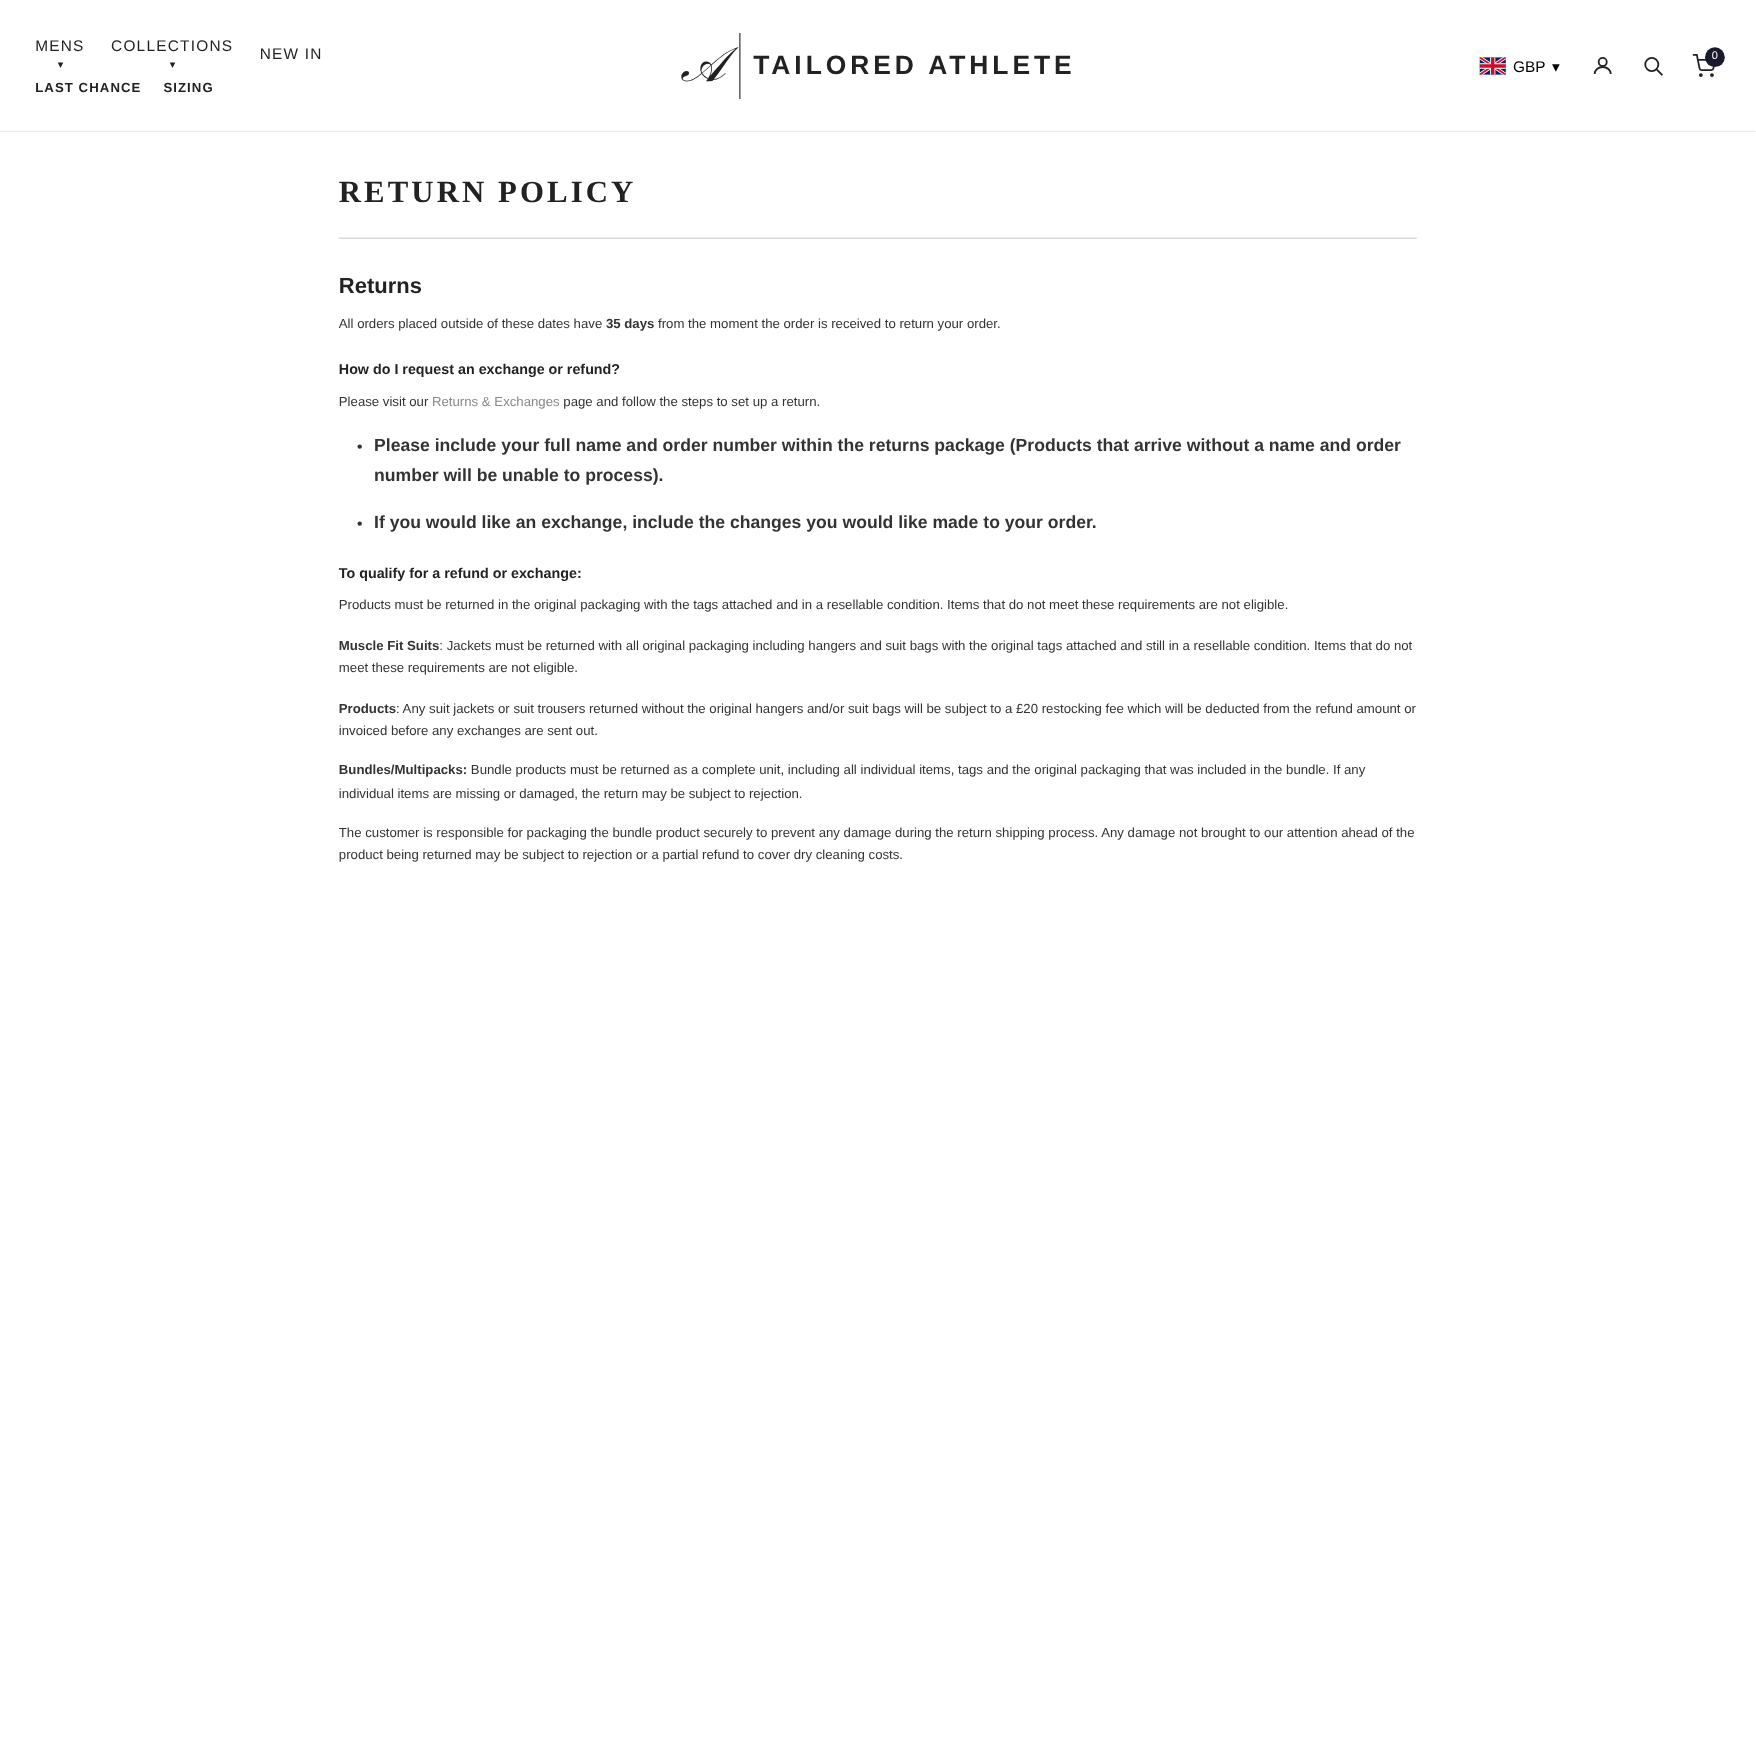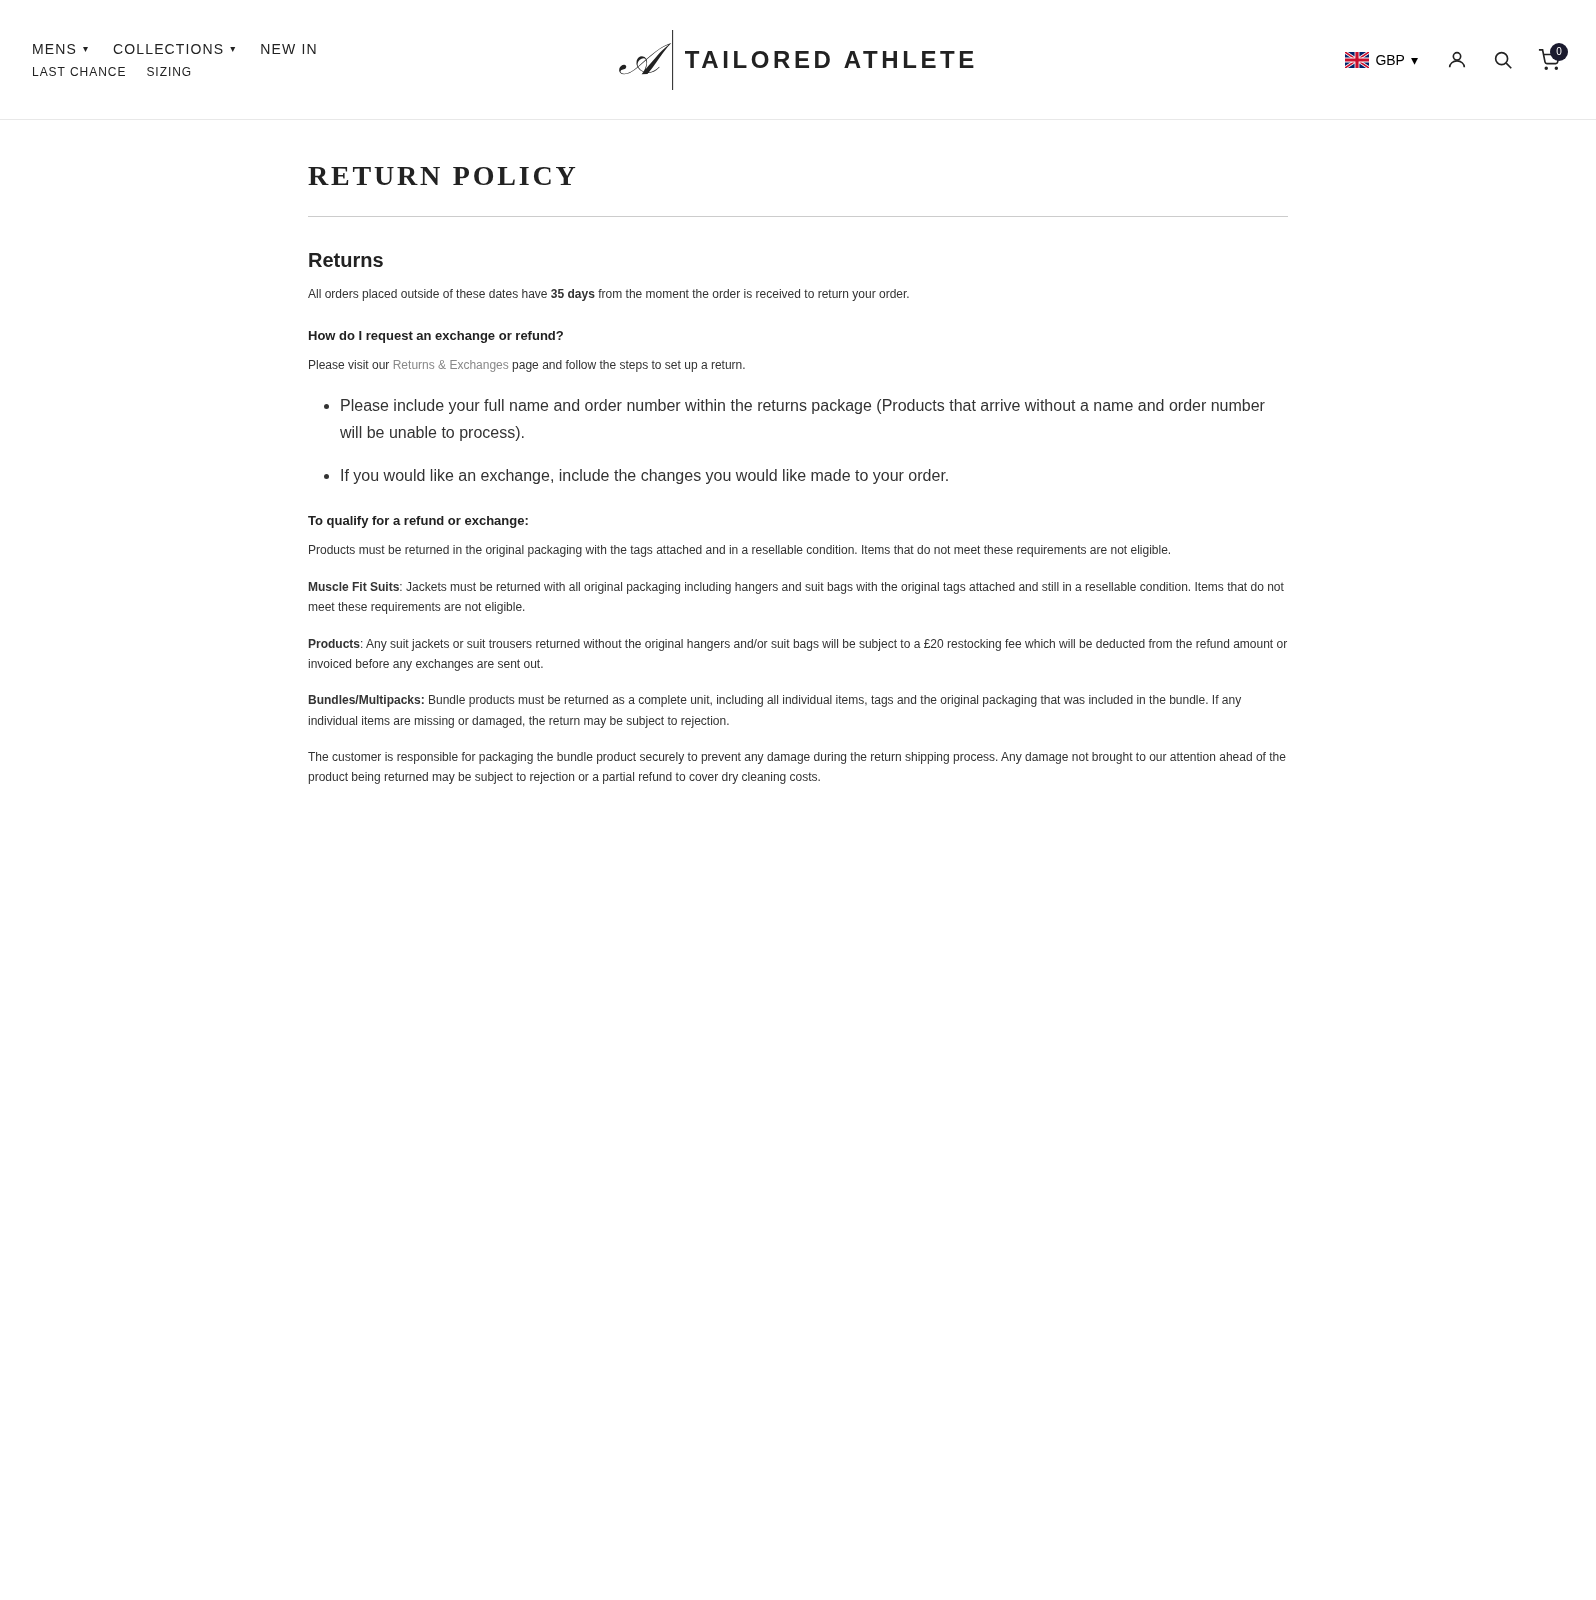--- a/index.html
+++ b/index.html
@@ -38,28 +38,29 @@
       font-size: 14px;
       font-weight: 500;
       letter-spacing: 0.08em;
       text-transform: uppercase;
       color: #222;
       cursor: pointer;
       display: flex;
       align-items: center;
       gap: 4px;
       text-decoration: none;
+      flex-direction: column;
     }
     .nav-item .chevron {
       font-size: 10px;
       margin-left: 2px;
     }
     .nav-bottom-row .nav-item {
       font-size: 12px;
-      font-weight: 400;
+      font-weight: 700;
     }
 
     
     .logo-container {
       position: absolute;
       left: 50%;
       transform: translateX(-50%);
       display: flex;
       align-items: center;
       gap: 12px;
@@ -171,20 +172,21 @@
     .content p strong {
       font-weight: 700;
     }
     .content a {
       color: #888;
       text-decoration: none;
     }
     .content ul {
       margin: 0 0 16px 32px;
       padding: 0;
+      font-weight: bold;
     }
     .content ul li {
       font-size: 16px;
       line-height: 1.7;
       margin-bottom: 16px;
       color: #333;
     }
 
     
     .uk-flag {

